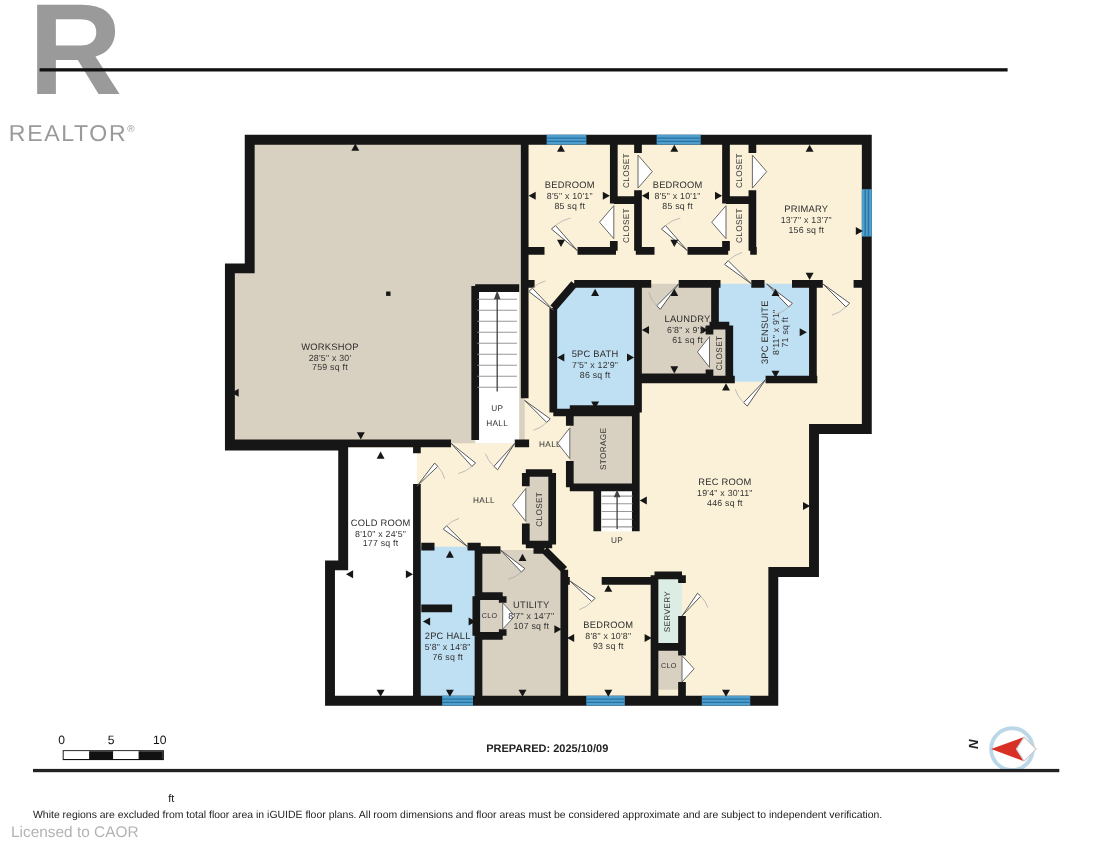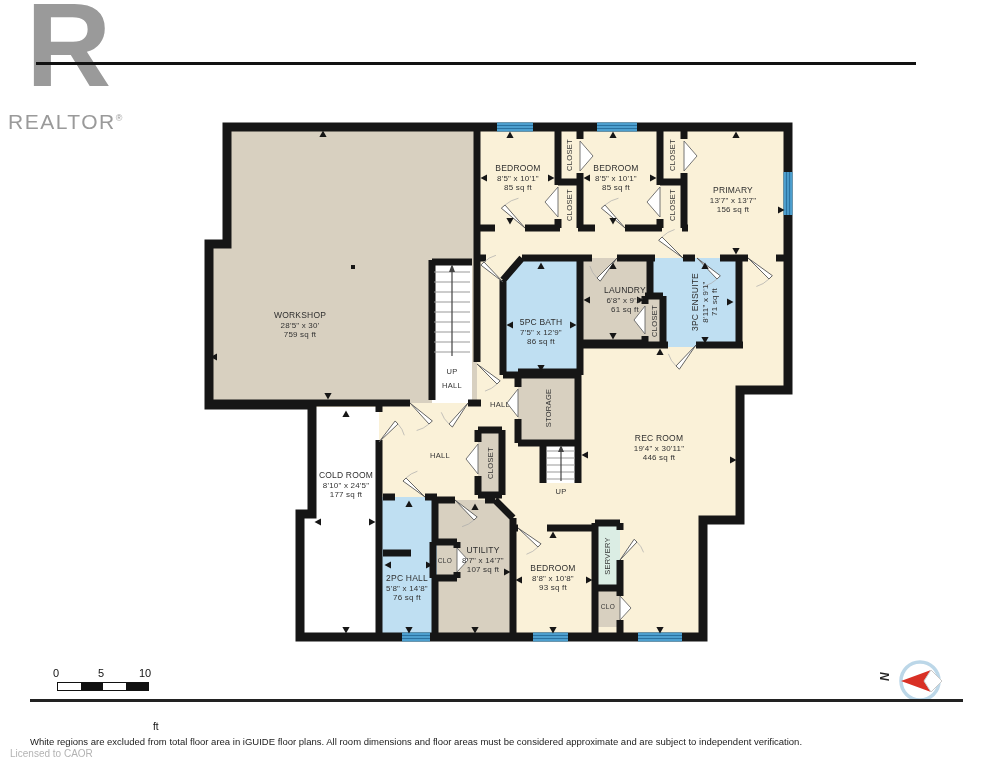--- a/index.html
+++ b/index.html
@@ -30,21 +30,21 @@
   
   .scale-ticks{position:absolute;font-size:11px;color:#111;}
   .scale-bar{position:absolute;left:57px;top:682px;width:90px;height:7px;border:1px solid #111;
              display:flex;}
   .scale-bar div{flex:1;}
   .scale-ft{position:absolute;left:153px;top:681px;font-size:10px;color:#111;margin-top:40px;}
   .prepared{position:absolute;left:0;top:676px;width:995px;text-align:center;
             font-size:10px;font-weight:bold;color:#222;}
   .divider{position:absolute;left:30px;top:699px;width:933px;height:3px;background:#222;}
   .disclaimer{position:absolute;left:30px;top:736px;width:940px;font-size:9.5px;color:#222;}
-  .license{position:absolute;left:10px;top:748px;font-size:10px;color:#b3b3b3;}
+  .license{position:absolute;left:10px;top:748px;font-size:14px;color:#b3b3b3;}
   .compass{position:absolute;left:868px;top:655px;}
 </style>
 </head>
 <body>
 
 <div class="page">
 
   <div class="logo-r">R</div>
   <div class="header-line"></div>
   <div class="logo-text"><span>REALTOR</span><sup>®</sup></div>
@@ -297,20 +297,21 @@
   <div class="scale-ticks" style="left:53px;top:667px">0</div>
   <div class="scale-ticks" style="left:98px;top:667px">5</div>
   <div class="scale-ticks" style="left:139px;top:667px">10</div>
   <div class="scale-bar">
     <div style="background:#fff"></div>
       <div style="background:#111"></div>
     <div style="background:#fff"></div>
       <div style="background:#111"></div>
   </div>
   <div class="scale-ft">ft</div>
+  <div class="prepared">PREPARED: 2025/10/09</div>
 
   <svg class="compass" width="100" height="60" viewBox="0 0 100 60">
     <circle cx="52" cy="26" r="19" fill="#fff" stroke="#bcd7e8" stroke-width="3.5"></circle>
     <path d="M33,26 L63,15 L56,26 L63,37 Z" fill="#d93025"></path>
     <path d="M56,26 L63,15 L74,26 L63,37 Z" fill="#fff" stroke="#c9c9c9" stroke-width="1"></path>
     <text x="17" y="30" font-size="12" font-weight="bold" font-style="italic" fill="#222" transform="rotate(-90 17 26)">N</text>
   </svg>
 
   <div class="divider"></div>
   <div class="disclaimer">White regions are excluded from total floor area in iGUIDE floor plans. All room dimensions and floor areas must be considered approximate and are subject to independent verification.</div>

